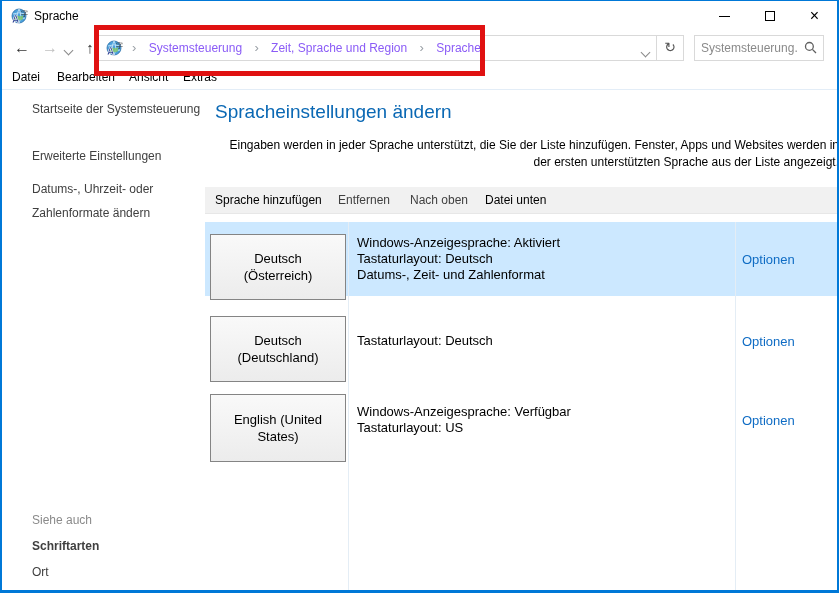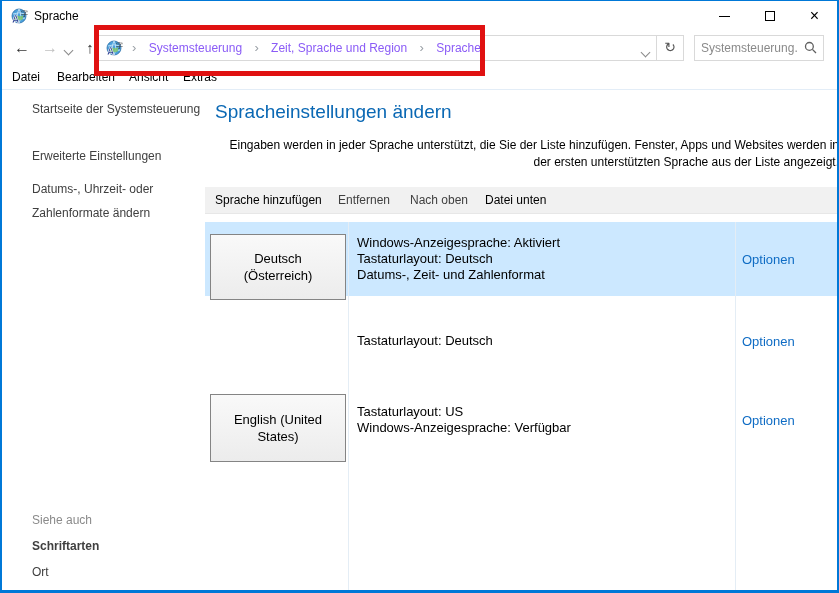--- a/index.html
+++ b/index.html
@@ -153,33 +153,36 @@
     </div>
     <div class="lang-details">
       <span>Windows-Anzeigesprache: Aktiviert</span>
       <span>Tastaturlayout: Deutsch</span>
       <span>Datums-, Zeit- und Zahlenformat</span>
     </div>
     <span class="options-link">Optionen</span>
   </div>
 
   <div class="lang-row" style="top:303px;">
+    <div class="lang-tile">
+      <span>Deutsch (Deutschland)</span>
+    </div>
     <div class="lang-details">
       <span>Tastaturlayout: Deutsch</span>
     </div>
     <span class="options-link">Optionen</span>
   </div>
 
   <div class="lang-row" style="top:381px; height:76px;">
     <div class="lang-tile" style="height:68px;">
       <span>English (United States)</span>
     </div>
     <div class="lang-details">
+      <span>Windows-Anzeigesprache: Verfügbar</span>
       <span>Tastaturlayout: US</span>
-      <span>Windows-Anzeigesprache: Verfügbar</span>
     </div>
     <span class="options-link">Optionen</span>
   </div>
 
   <div class="col-divider" style="left:346px;"></div>
   <div class="col-divider" style="left:733px;"></div>
 
   <div class="annotation-box"></div>
 
 </div>

